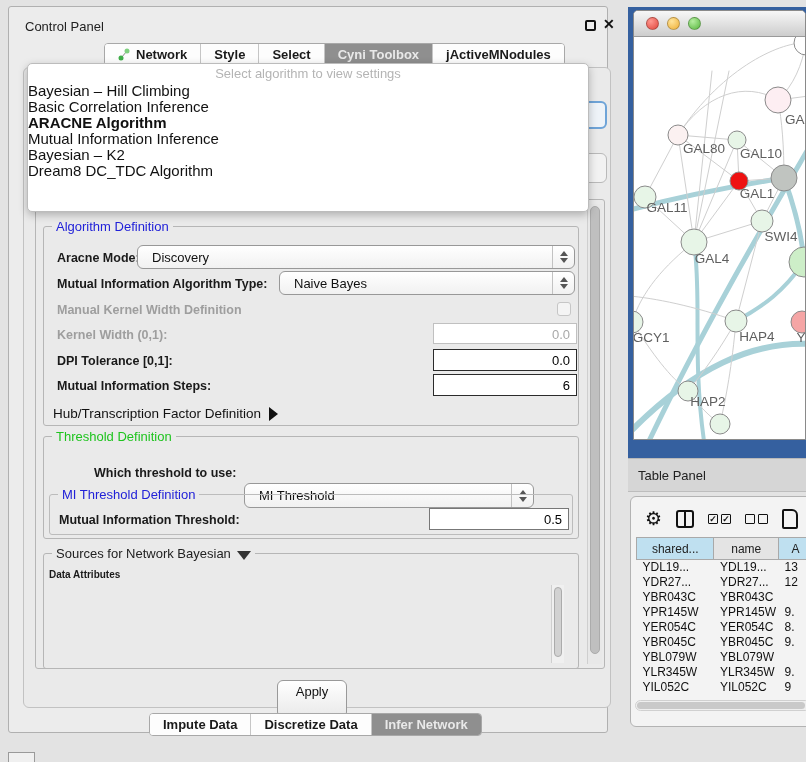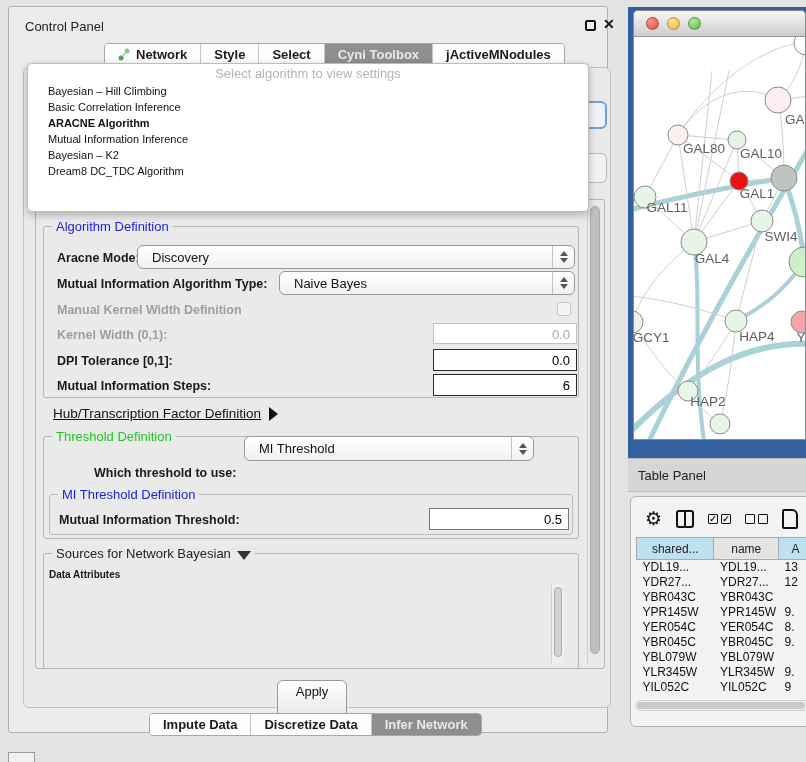--- a/index.html
+++ b/index.html
@@ -36,21 +36,21 @@
   .bg-frag-blue { left:566px; top:94px; width:32px; height:28px; border:2px solid #6ea4d8;
     border-radius:6px; background:#eef3f8; }
   .bg-frag-gray { left:548px; top:146px; width:50px; height:30px; border:1px solid #b9b9b9;
     border-radius:6px; background:#f2f2f2; }
 
   
   .popup { left:18px; top:56px; width:562px; height:149px; background:#ffffff;
     border:1px solid #bcbcbc; border-radius:5px; box-shadow:0 3px 8px rgba(0,0,0,.25);
     padding-top:2px; z-index:40; }
   .popup-placeholder { text-align:center; color:#b4b4b4; font-size:13px; height:17px; }
-  .popup-item { font-size:11px; color:#111; height:16px; line-height:16px; padding-left:20px; }
+  .popup-item { font-size:15px; color:#111; height:16px; line-height:16px; padding-left:0; }
   .popup-item.bold { font-weight:bold; }
 
   
   .group { border:1px solid #b6b6b6; border-radius:3px; }
   .gtitle { position:absolute; top:-8px; font-size:13px; background:#eaeaea; padding:0 4px; }
   .gtitle.blue { color:#2121d8; }
   .gtitle.green { color:#1ec41e; }
 
   .lbl { font-size:12.5px; font-weight:bold; color:#1a1a1a; }
   .lbl.dis { color:#9e9e9e; }
@@ -183,21 +183,21 @@
         </div>
     </div>
 
     <div class="abs group" style="left:26px; top:192px; width:570px; height:470px;text-align:center;">
       <span class="gtitle" style="left:10px;">Cyni Algorithm Settings</span>
     </div>
     <div class="scroll-v" style="left:578px; top:197px; width:15px; height:460px;">
       <div class="thumb-v" style="left:2px; top:2px; width:10px; height:448px;"></div>
     </div>
 
-    <div class="abs group" style="left:34px; top:219px; width:536px; height:172px;">
+    <div class="abs group" style="left:34px; top:219px; width:536px; height:200px;">
       <span class="gtitle blue" style="left:8px;">Algorithm Definition</span>
     </div>
 
     <div class="abs lbl" style="left:48px; top:244px;">Aracne Mode:</div>
     <div class="combo" style="left:128px; top:238px; width:438px; height:24px;">
       <span class="val">Discovery</span>
       <span class="stepper">
           <span class="tri-up"></span>
           <span class="tri-dn"></span>
         </span>
@@ -217,29 +217,29 @@
 
     <div class="abs lbl dis" style="left:48px; top:321px;">Kernel Width (0,1):</div>
     <div class="field dis" style="left:424px; top:316px; width:144px; height:21px;">0.0</div>
 
     <div class="abs lbl" style="left:48px; top:347px;">DPI Tolerance [0,1]:</div>
     <div class="field active" style="left:424px; top:342px; width:144px; height:22px;">0.0</div>
 
     <div class="abs lbl" style="left:48px; top:372px;">Mutual Information Steps:</div>
     <div class="field active" style="left:424px; top:367px; width:144px; height:22px;">6</div>
 
-    <div class="abs" style="left:44px; top:399px; font-size:13.5px; color:#111;text-decoration:underline;">
+    <div class="abs" style="left:44px; top:399px; font-size:13.5px; color:#111;">
       <span>Hub/Transcription Factor Definition</span><span class="arrow-right"></span>
     </div>
 
     <div class="abs group" style="left:34px; top:429px; width:536px; height:103px;">
       <span class="gtitle green" style="left:8px;">Threshold Definition</span>
     </div>
     <div class="abs lbl" style="left:85px; top:459px;">Which threshold to use:</div>
-    <div class="combo" style="left:235px; top:429px; width:290px; height:25px;">
+    <div class="combo" style="left:235px; top:476px; width:290px; height:25px;">
       <span class="val">MI Threshold</span>
       <span class="stepper">
           <span class="tri-up"></span>
           <span class="tri-dn"></span>
         </span>
     </div>
     <div class="abs group" style="left:40px; top:487px; width:524px; height:41px; border-color:#bcbcbc;">
       <span class="gtitle blue" style="left:8px;">MI Threshold Definition</span>
     </div>
     <div class="abs lbl" style="left:50px; top:506px;">Mutual Information Threshold:</div>

